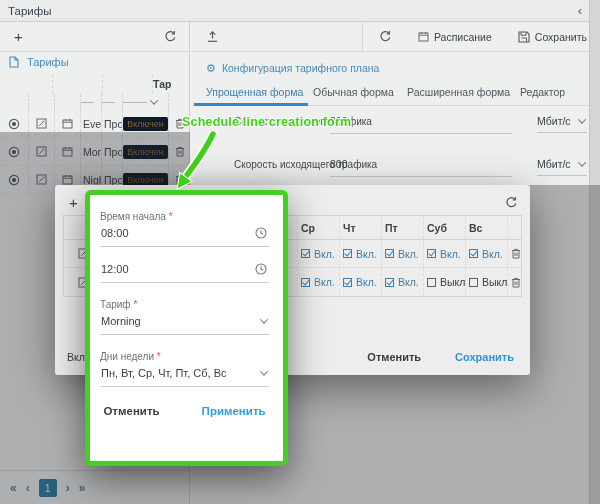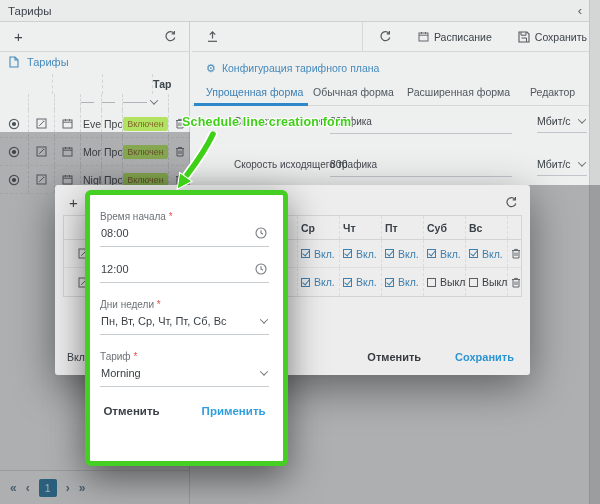--- a/index.html
+++ b/index.html
@@ -23,21 +23,21 @@
   .lgrid { display:grid; grid-template-columns:28px 26px 26px 21px 21px 46px 22px; align-items:center; }
   .lgrid > div { height:100%; display:flex; align-items:center; justify-content:center; overflow:hidden; }
   .lgrid > div.cl { justify-content:flex-start; }
   .lgrid > div:nth-child(n+2) { border-left:1px dashed #e0e2e5; }
   .lhead { height:20px; margin-top:2px;gap:24px; }
   .lhead .hc { font-size:10.5px; font-weight:bold; color:#3e464e; white-space:nowrap; }
   .lfilter { height:16px; }
   .fline { border-bottom:1px solid #b9bec3; height:1px; }
   .lrow { height:28px; border-bottom:1px dashed #f0f0f0; }
   .lrow .nm, .lrow .tp { font-size:10.5px; color:#43484d; white-space:nowrap; padding-left:2px; }
-  .badge { font-size:9px; color:#8d6b2e; background:#bef264; border-radius:2px; padding:2px 4px; white-space:nowrap; }
+  .badge { font-size:9px; color:#8d6b2e; background:#0f172a; border-radius:2px; padding:2px 4px; white-space:nowrap; }
   .chev { width:6px; height:6px; border-right:1.3px solid #70767c; border-bottom:1.3px solid #70767c;
           display:inline-block; transform:rotate(45deg) translate(-1px,-1px); }
   .lp-footer { position:absolute; left:0; right:0; bottom:0; height:34px; border-top:1px solid #e0e0e0;
                display:flex; align-items:center; gap:9px; padding-left:10px; }
   .pg-arrow { font-size:12px; font-weight:bold; color:#5f7e95; }
   .pg-page { width:18px; height:18px; background:#2e7fae; color:#fff; font-size:10.5px; border-radius:2px;
              display:flex; align-items:center; justify-content:center; }
 
   
   .rpanel { position:absolute; left:192px; top:22px; right:11px; bottom:0; background:#fff; }
@@ -306,21 +306,21 @@
     </div>
     <div class="rp-section">
       <span class="gear">⚙</span>
       <span class="section-title">Конфигурация тарифного плана</span>
     </div>
     <div class="rp-tabs" id="rp-tabs">
       <div class="tab-underline"></div>
     <div class="tab active" style="left: 14px;">Упрощенная форма</div>
         <div class="tab" style="left: 121px;">Обычная форма</div>
         <div class="tab" style="left: 215px;">Расширенная форма</div>
-        <div class="tab" style="left: 338px;">Редактор</div>
+        <div class="tab" style="left: 328px;">Редактор</div>
       </div>
     <div id="rp-fields" style="position:relative;">
         <div class="rfield" style="top:6px">
           <span class="rf-label">Скорость входящего трафика</span>
           <span class="rf-value">800</span>
           <span class="rf-unit">
             <span>Мбит/с</span>
             <span class="chev"></span>
           </span>
         </div>
@@ -463,30 +463,30 @@
           <span>12:00</span>
           <span>
             <svg width="12" height="12" viewBox="0 0 12 12">
               <circle cx="6" cy="6" r="5" fill="none" stroke="#75797e" stroke-width="1.1"></circle>
               <path d="M6 3.2V6l2 1.2" fill="none" stroke="#75797e" stroke-width="1.1"></path>
             </svg>
           </span>
         </div>
       </div>
       <div class="m-field">
+        <div class="m-label">Тариф <span class="m-star">*</span></div>
+        <div class="m-valrow">
+          <span>Morning</span>
+          <span class="chev"></span>
+        </div>
+      </div>
+      <div class="m-field">
         <div class="m-label">Дни недели <span class="m-star">*</span></div>
         <div class="m-valrow">
           <span>Пн, Вт, Ср, Чт, Пт, Сб, Вс</span>
-          <span class="chev"></span>
-        </div>
-      </div>
-      <div class="m-field">
-        <div class="m-label">Тариф <span class="m-star">*</span></div>
-        <div class="m-valrow">
-          <span>Morning</span>
           <span class="chev"></span>
         </div>
       </div>
       <div class="m-btns">
         <span class="m-cancel">Отменить</span>
         <span class="m-apply">Применить</span>
       </div>
     </div>
 </div>
 

